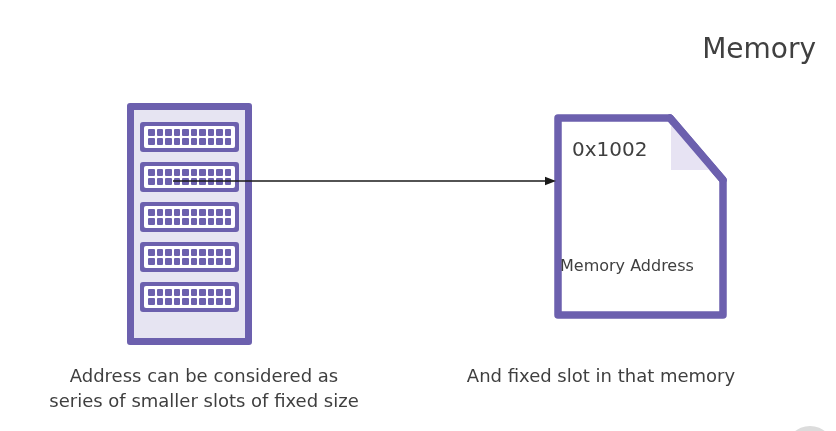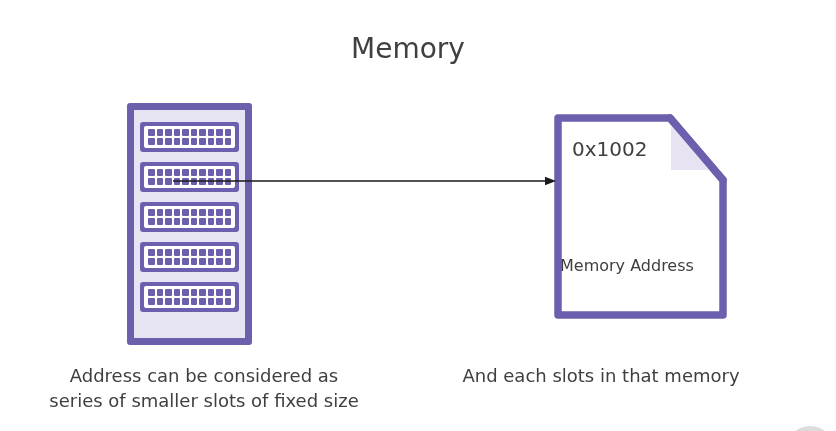--- a/index.html
+++ b/index.html
@@ -15,21 +15,21 @@
   body{
     position:relative;
     background:#ffffff;
     overflow:hidden;
     font-family:"DejaVu Sans","Liberation Sans",sans-serif;
     color:var(--text);
   }
   .title{
     position:absolute;
     left:0; top:32px; width:816px;
-    text-align:center;
+    text-align:right;
     font-size:28px;
     color:#404040;
   }
   
   .tower{
     position:absolute;
     left:127px; top:103px;
     width:125px; height:242px;
     background:var(--panel);
     border:7px solid var(--accent);
@@ -244,16 +244,16 @@
   <line x1="119" y1="7" x2="172" y2="69" stroke="#6C60AE" stroke-width="7.5" stroke-linecap="round"></line>
 </svg>
 <div class="doc-address">0x1002</div>
 <div class="doc-label">Memory Address</div>
 
 <div class="caption caption-left">
   <div>Address can be considered as</div>
   <div>series of smaller slots of fixed size</div>
 </div>
 <div class="caption caption-right">
-  <div>And each slots in that memory</div>
+  <div>And fixed slot in that memory</div>
 </div>
 
 <div class="watermark"></div>
 
 </body></html>

